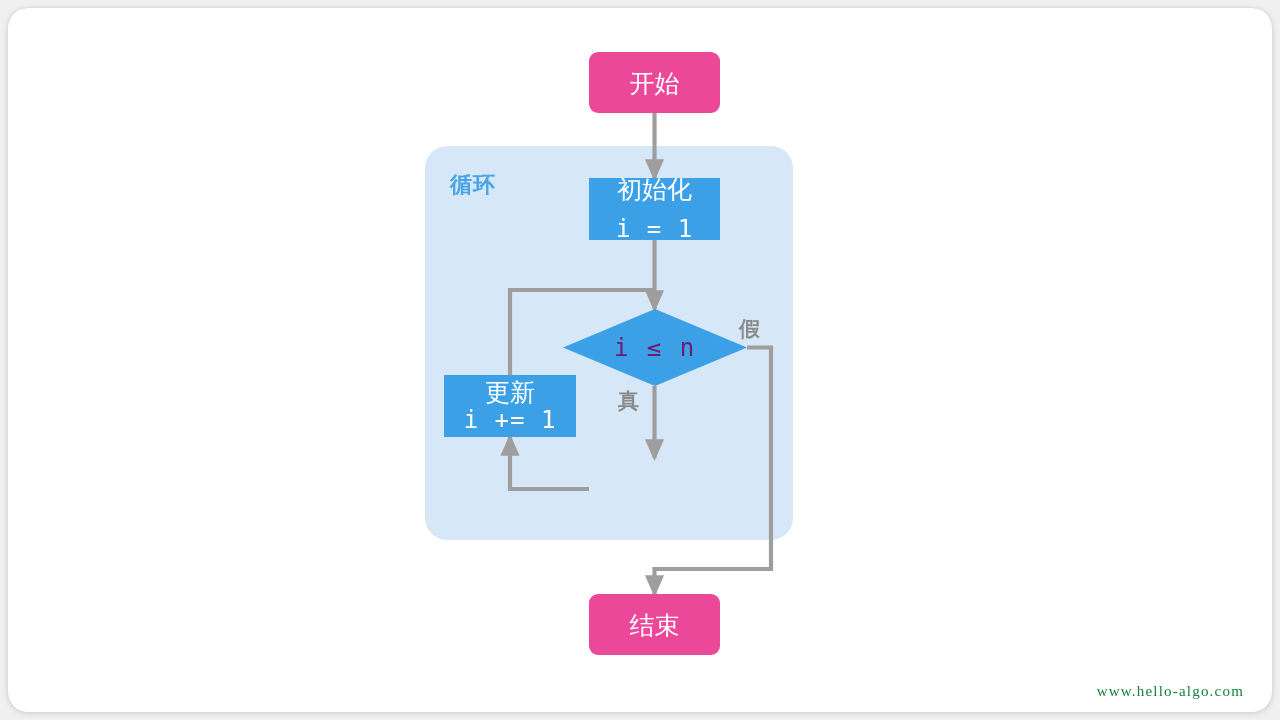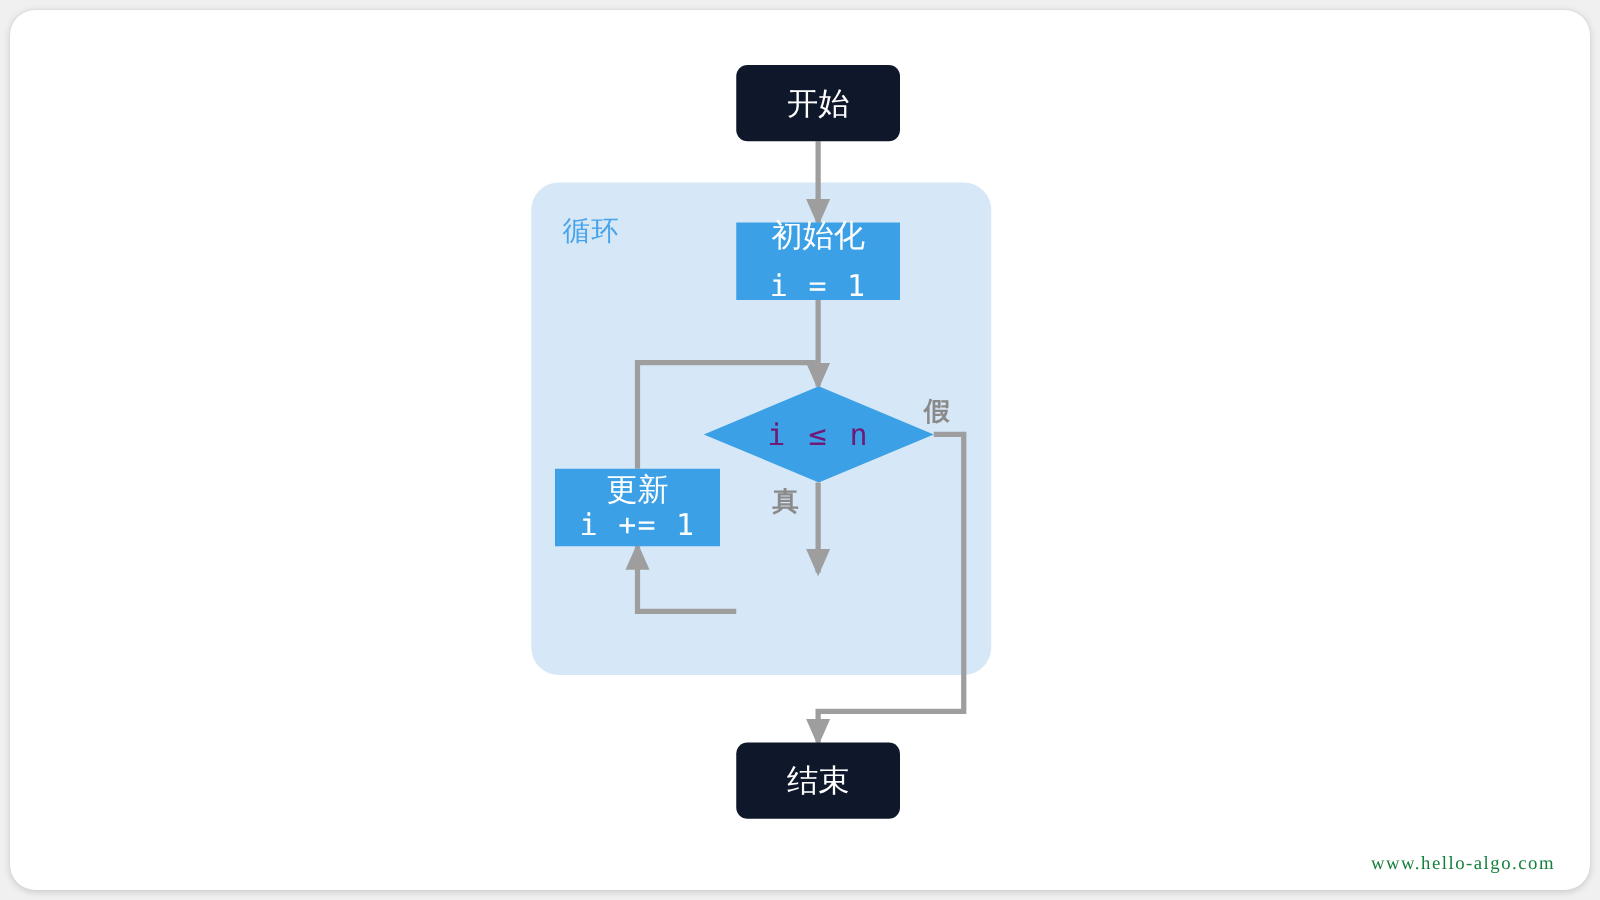--- a/index.html
+++ b/index.html
@@ -40,21 +40,21 @@
     box-sizing: border-box;
     display: flex;
     flex-direction: column;
     align-items: center;
     justify-content: center;
     color: #ffffff;
     text-align: center;
     line-height: 1.12;
   }
   .node-terminal {
-    background: #0f172a;
+    background: #ec4899;
     border-radius: 9px;
     font-size: 25px;
   }
   .node-process-blue {
     background: #3ba0e6;
     font-size: 25px;
   }
   .node-process-green {
     background: #8cbf8c;
     font-size: 25px;
@@ -67,21 +67,21 @@
   }
   .loop-box {
     position: absolute;
     box-sizing: border-box;
     background: #d6e8f7;
     border-radius: 22px;
   }
   .loop-label {
     position: absolute;
     color: #49a3e8;
-    font-weight: normal;
+    font-weight: bold;
     font-size: 22px;
     letter-spacing: 1px;
   }
   .edge-label {
     position: absolute;
     color: #8a8a8a;
     font-weight: bold;
     font-size: 21px;
   }
   .diamond-wrap {

